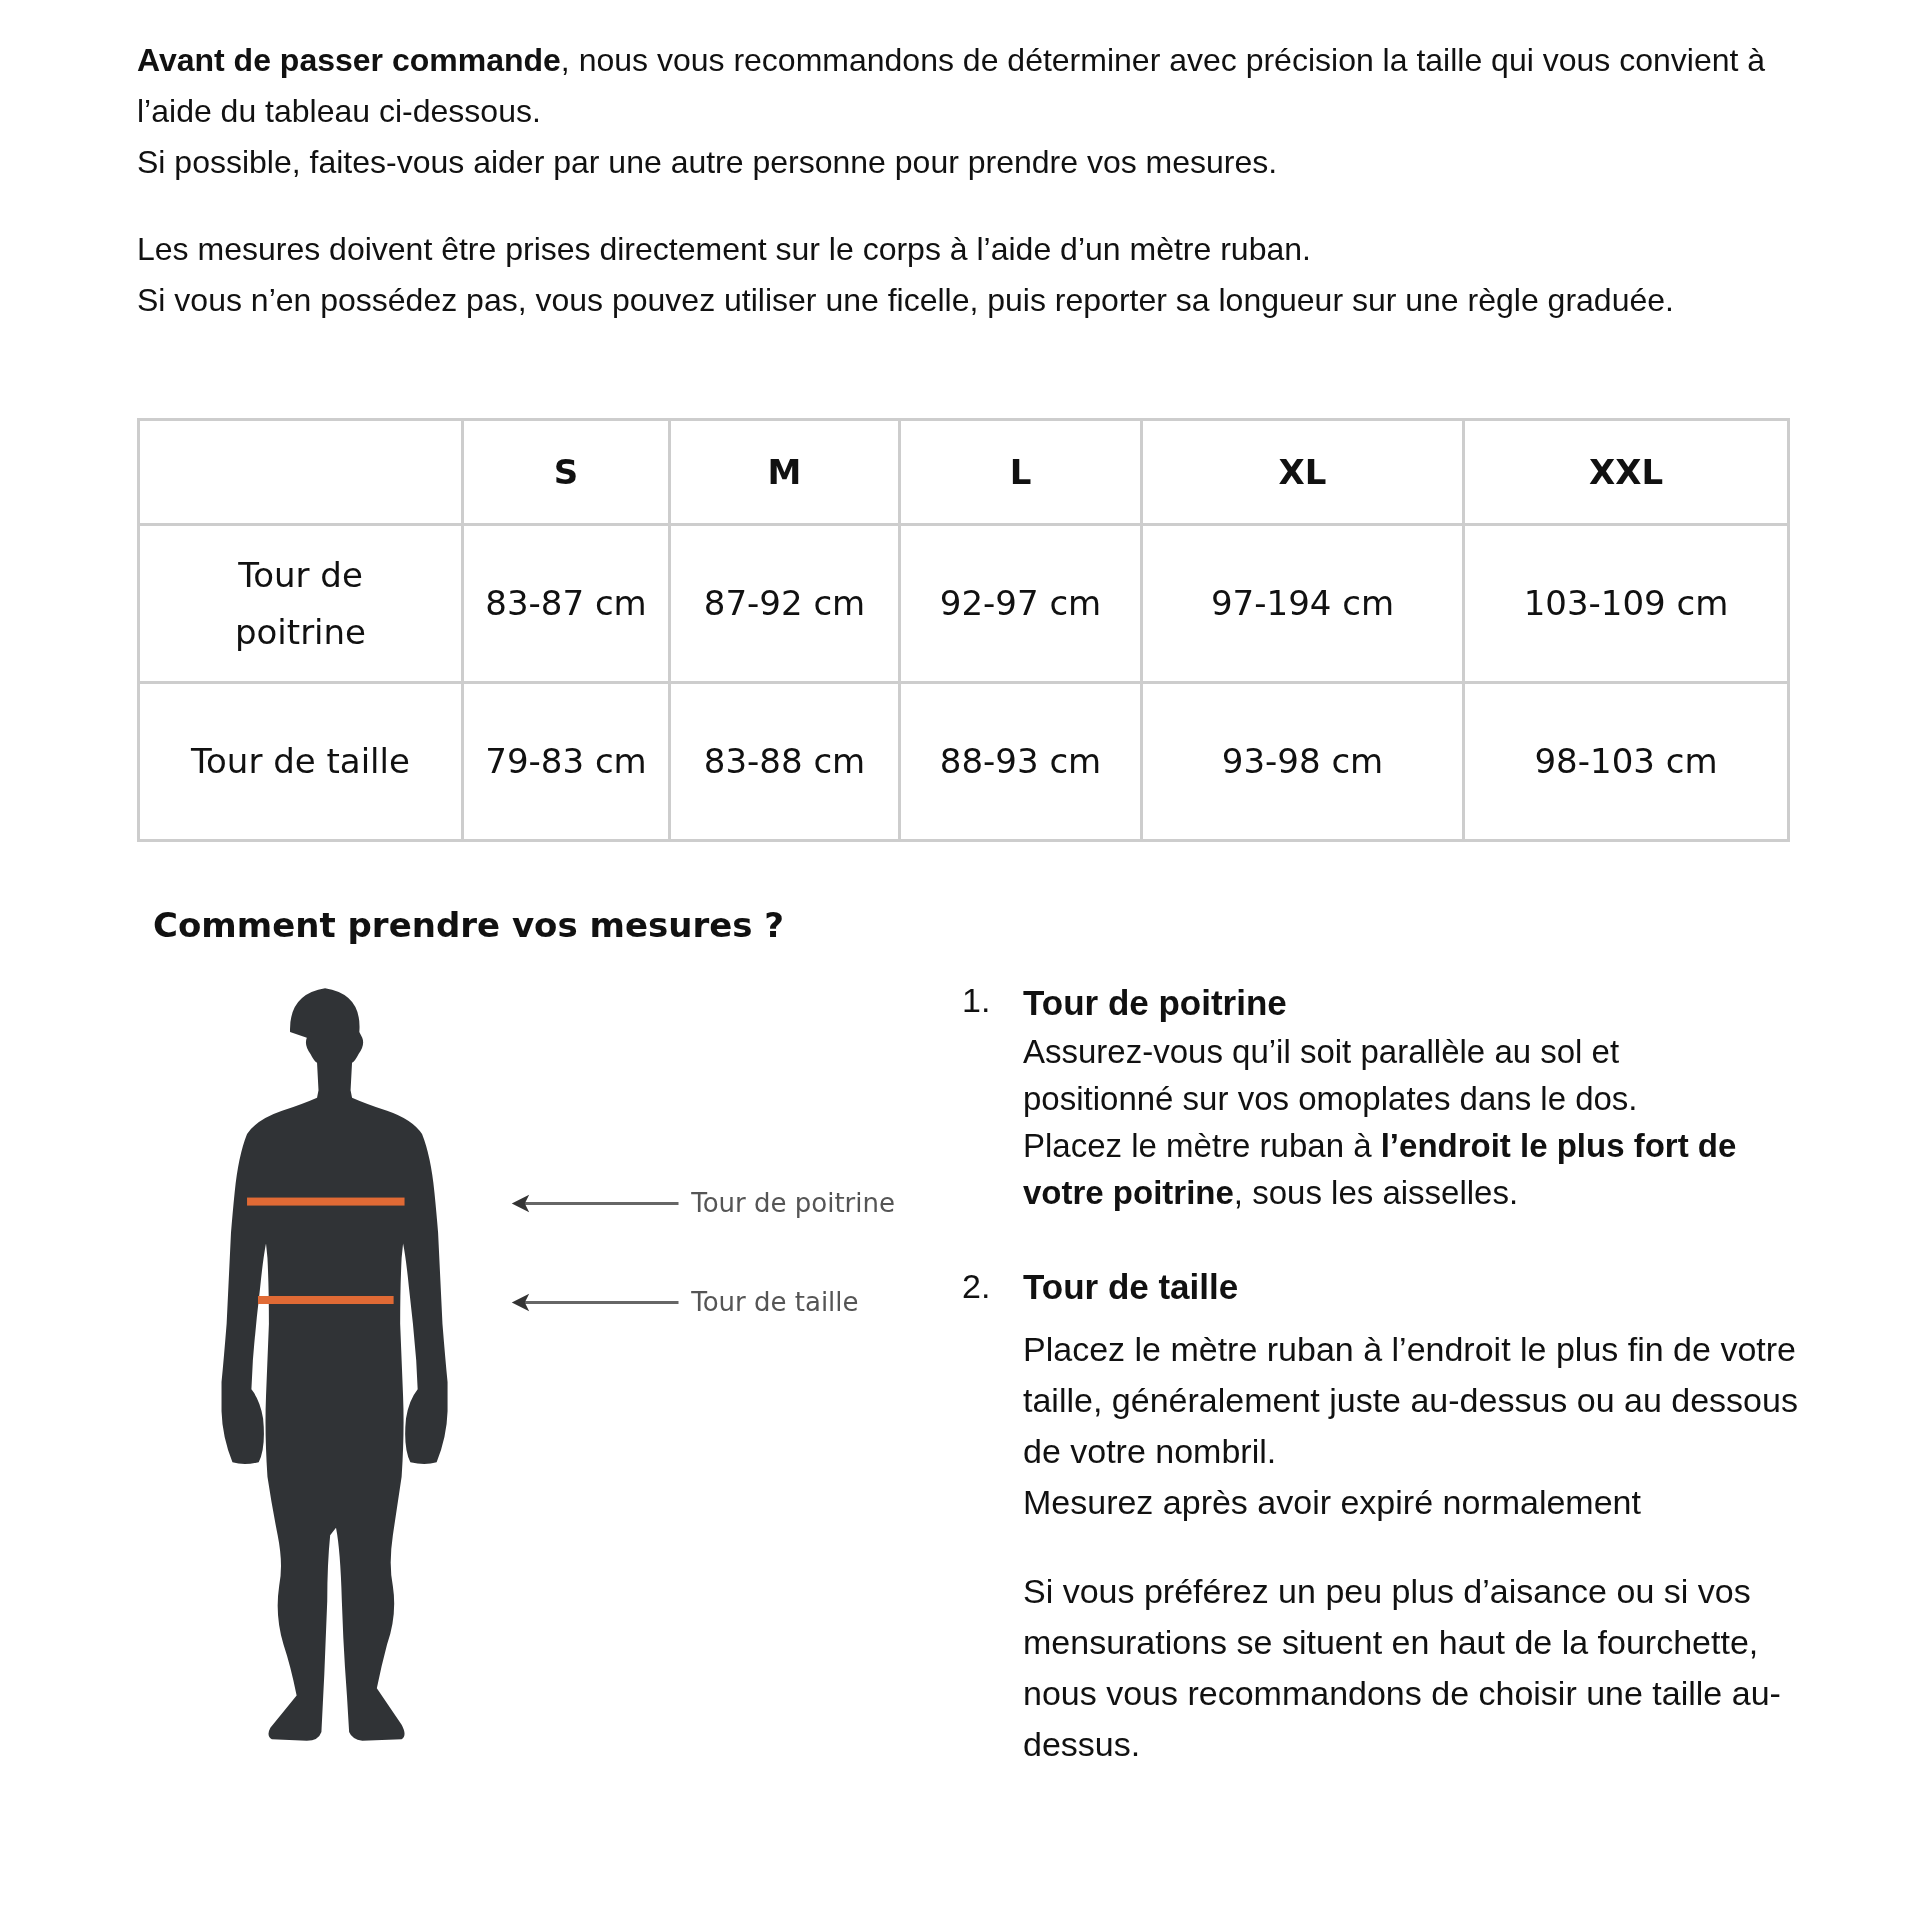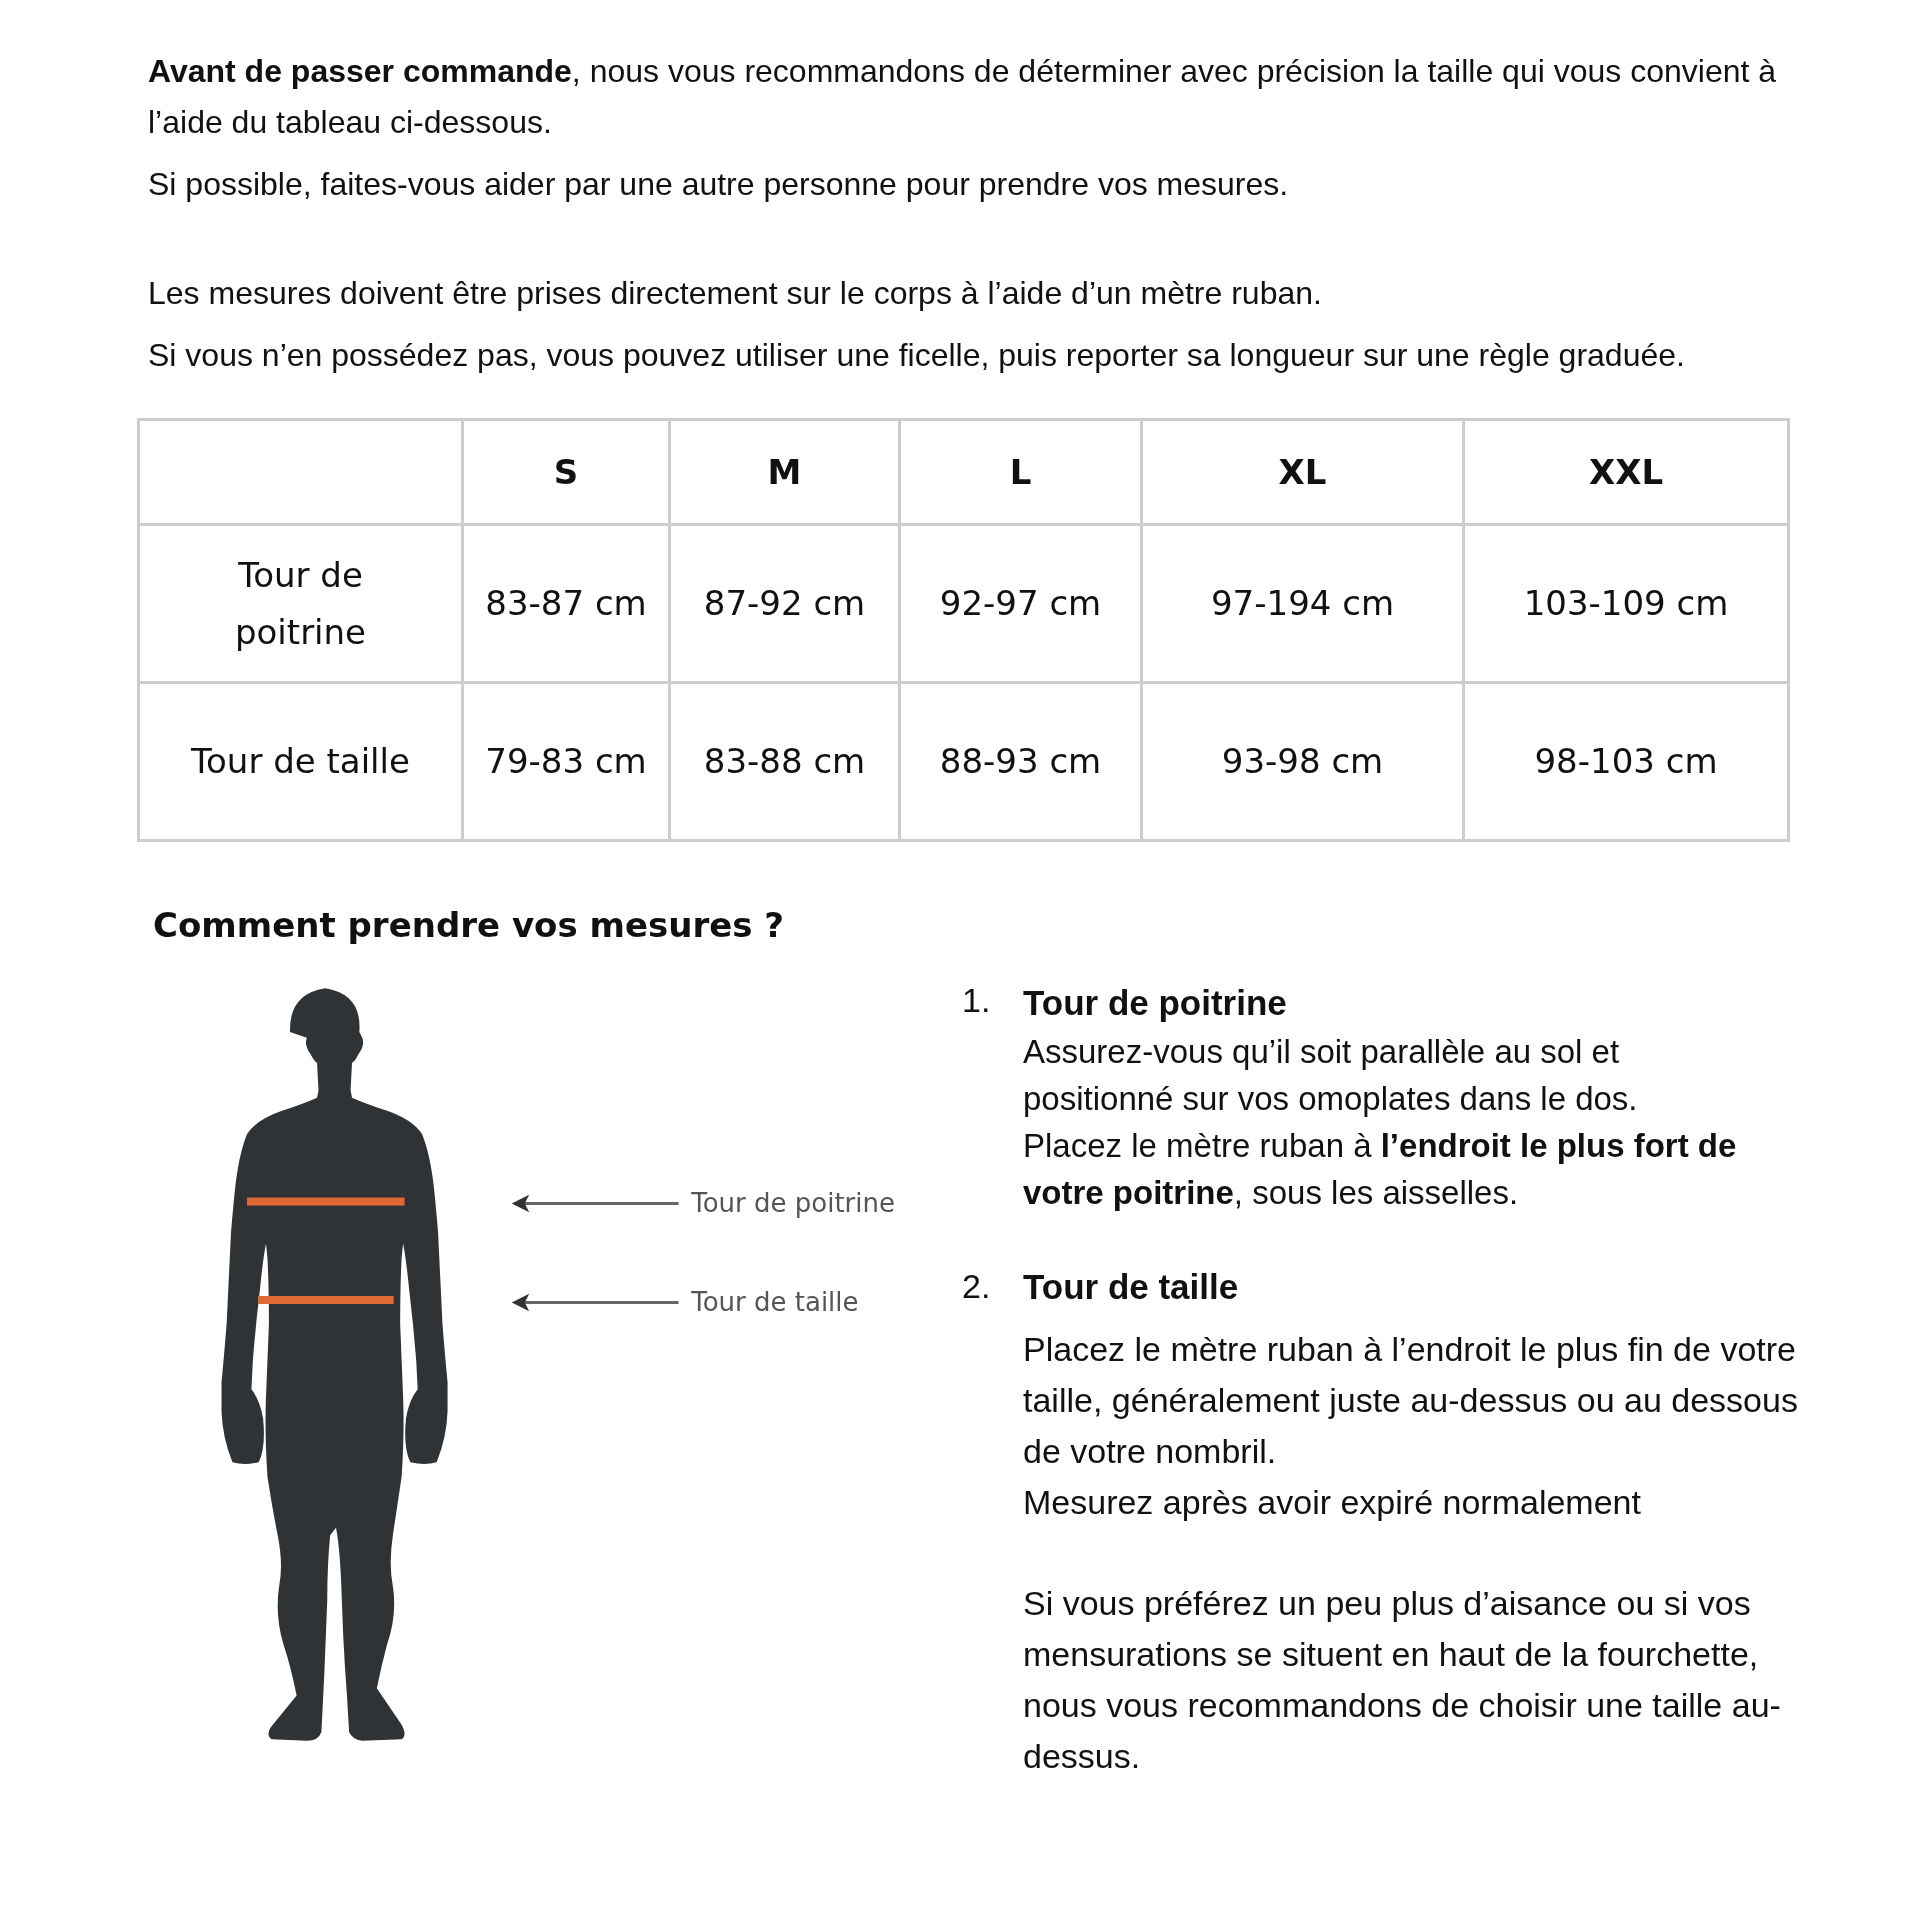--- a/index.html
+++ b/index.html
@@ -1,19 +1,19 @@
 <!DOCTYPE html>
 <html style="font-size:11.7px"><head>
 <meta charset="utf-8">
 <style>
   html, body { margin: 0; padding: 0; background: #ffffff; }
   body { width: 1926px; height: 1926px; position: relative; overflow: hidden; color: #111111; font-family: "Liberation Sans", sans-serif; }
 
   .intro { position: absolute; left: 137px; top: 35px; width: 1655px; font-size: 32px; line-height: 51px; }
-  .intro p { margin: 11px; }
+  .intro p { margin: 0; }
   .intro .gap { height: 36px; }
   .intro b { font-weight: 700; }
 
   table.sizes { position: absolute; left: 137px; top: 418px; width: 1651px; border-collapse: collapse; font-family: "DejaVu Sans", sans-serif; table-layout: fixed; }
   table.sizes td, table.sizes th { border: 3.6px solid #cdcdcd; text-align: center; vertical-align: middle; padding: 0; font-size: 34px; color: #111; }
   table.sizes th { font-weight: 700; height: 102px; font-size: 34px; }
   table.sizes td { height: 155px; line-height: 57px; font-weight: 400; }
   col.c0 { width: 324px; } col.c1 { width: 207px; } col.c2 { width: 230px; } col.c3 { width: 242px; } col.c4 { width: 322px; } col.c5 { width: 325px; }
 
   .section-title { position: absolute; left: 137px; top: 889px; font-family: "DejaVu Sans", sans-serif; font-weight: 700; font-size: 34px; margin: 16px; }
@@ -23,21 +23,21 @@
   .arrow-row { position: absolute; left: 0; display: flex; align-items: center; }
   .arrow-row .label { font-family: "DejaVu Sans", sans-serif; font-size: 26px; color: #555555; margin-left: 10.2px; }
 
   .steps { position: absolute; left: 962px; top: 977px; width: 846px; font-size: 33px; line-height: 47px; }
   .step { position: relative; padding-left: 61px; }
   .step .num { position: absolute; left: 0; top: 0; font-size: 34px; }
   .step .title { font-weight: 700; font-size: 35px; line-height: 51px; }
   .step p { margin: 0; }
   .step.two { margin-top: 45px; line-height: 51px; font-size: 34px; }
   .step.two .desc { margin-top: 12px; }
-  .step.two .note { margin-top: 50px; }
+  .step.two .note { margin-top: 38px; }
 </style>
 </head>
 <body>
 
 <div class="intro">
   <p><b>Avant de passer commande</b><span>, nous vous recommandons de déterminer avec précision la taille qui vous convient à l’aide du tableau ci-dessous.</span></p>
   <p>Si possible, faites-vous aider par une autre personne pour prendre vos mesures.</p>
   <div class="gap"></div>
   <p>Les mesures doivent être prises directement sur le corps à l’aide d’un mètre ruban.</p>
   <p style="width:1546px">Si vous n’en possédez pas, vous pouvez utiliser une ficelle, puis reporter sa longueur sur une règle graduée.</p>

